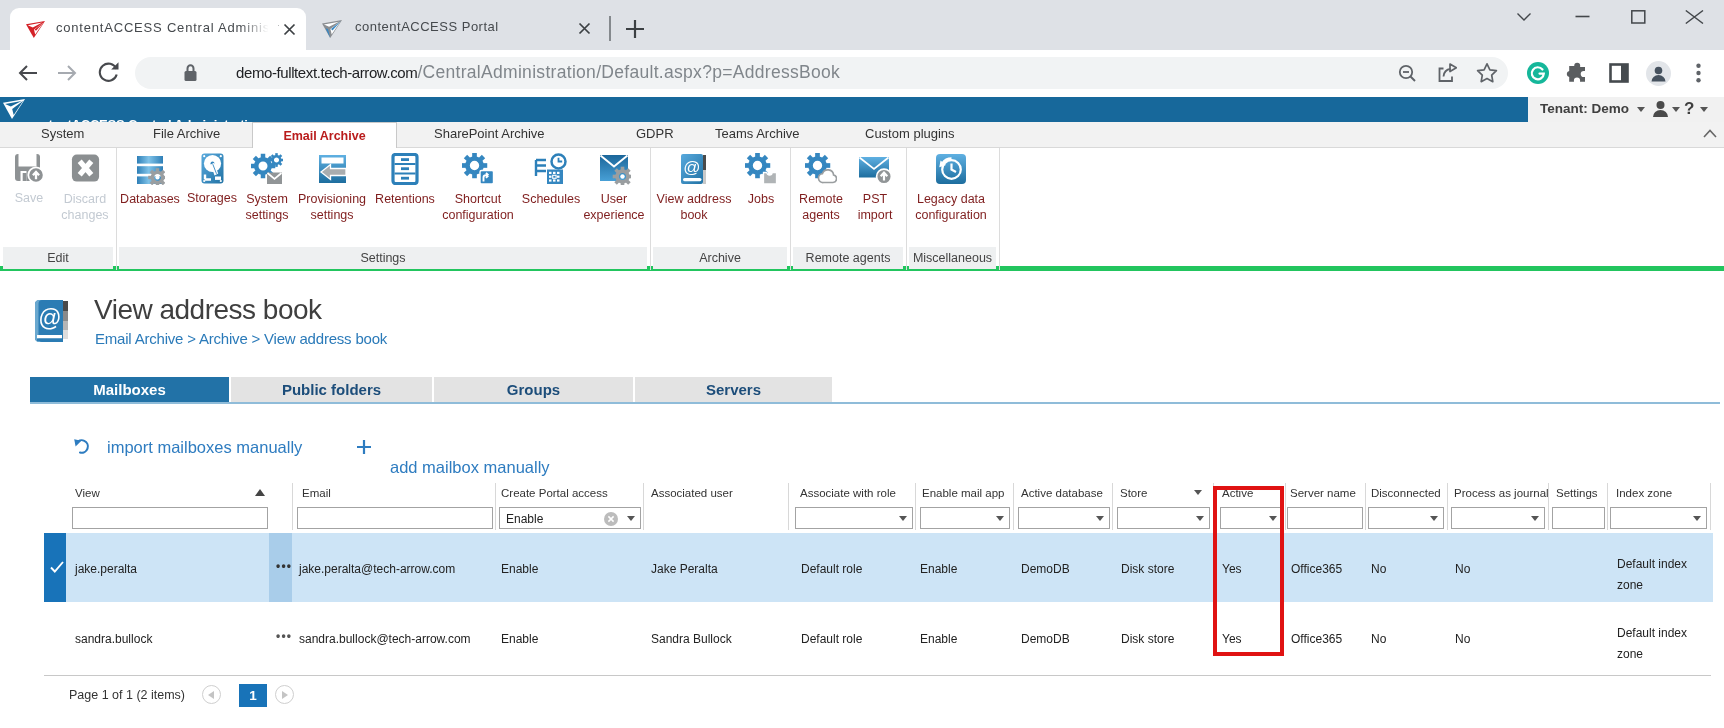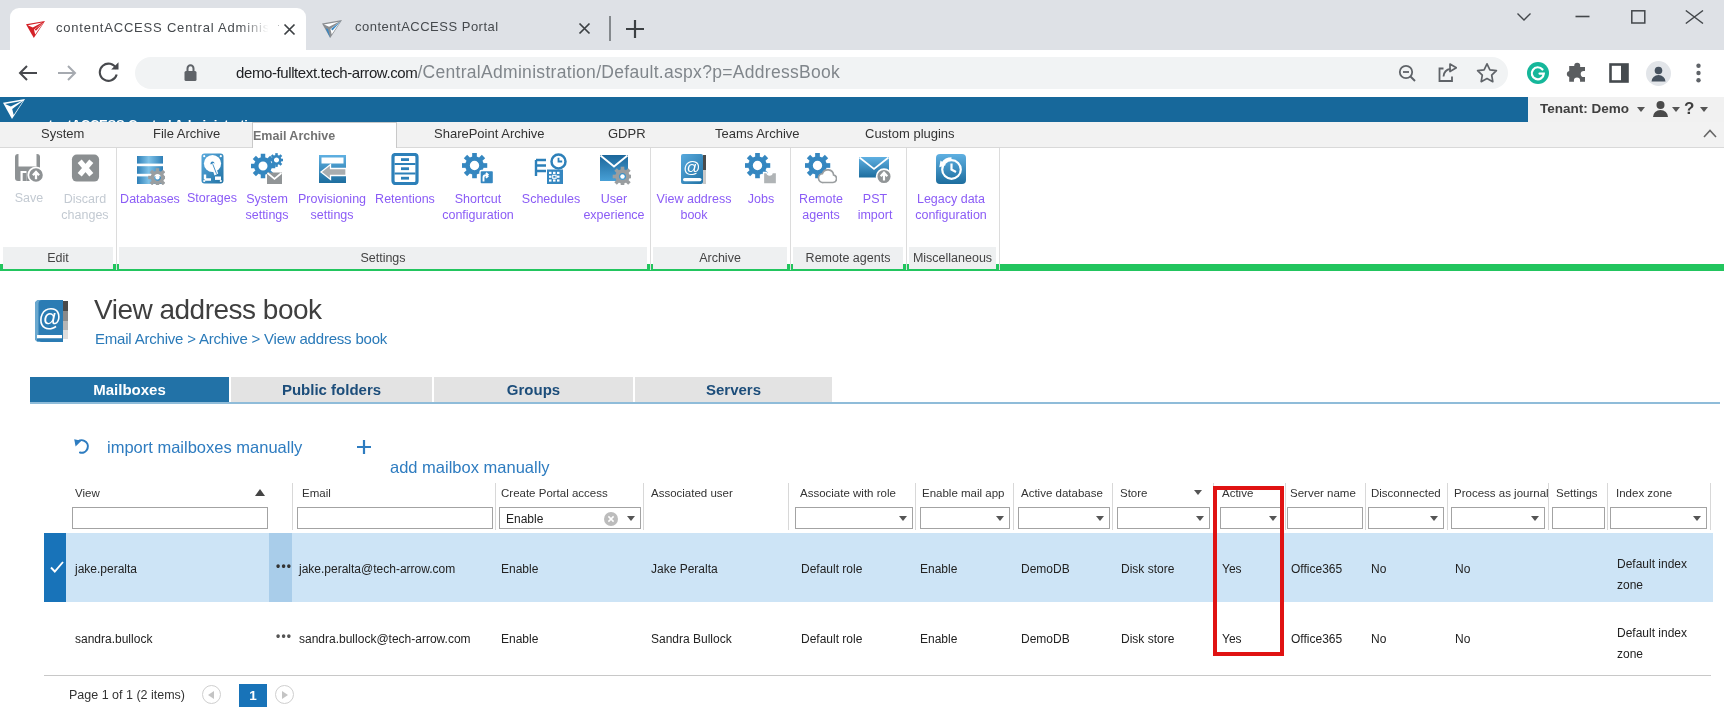--- a/index.html
+++ b/index.html
@@ -18,28 +18,28 @@
   #urltext{left:236px;top:62px;font-size:15px;color:#202124;letter-spacing:-0.4px;}
   #urltext .path{color:#80868b;font-size:17.5px;letter-spacing:0.3px;}
   
   #appbar{left:0;top:97px;width:1528px;height:25px;background:#17689b;}
   #appbar .t{position:absolute;left:26px;top:20px;color:#fff;font-weight:bold;font-size:13px;letter-spacing:-0.2px;}
   #appright{left:1528px;top:97px;width:196px;height:25px;background:#f1f1f1;}
   
   #menurow{left:0;top:122px;width:1724px;height:26px;background:#f2f2f2;border-bottom:1px solid #d9d9d9;box-sizing:border-box;}
   .mitem{position:absolute;top:4px;font-size:13px;color:#333;}
   #activemenu{left:252px;top:122px;width:145px;height:27px;background:#fff;border:1px solid #c9c9c9;border-bottom:none;box-sizing:border-box;}
-  #activemenu span{position:absolute;width:100%;top:6px;font-size:12.5px;font-weight:bold;color:#737373;}
-  
-  #ribbon{left:0;top:148px;width:1724px;height:123px;background:#fff;border-bottom:7px solid #22c55e;box-sizing:border-box;}
+  #activemenu span{position:absolute;width:100%;text-align:center;top:6px;font-size:12.5px;font-weight:bold;color:#b91c1c;}
+  
+  #ribbon{left:0;top:148px;width:1724px;height:123px;background:#fff;border-bottom:5px solid #22c55e;box-sizing:border-box;}
   .vsep{position:absolute;top:0;width:1px;height:122px;background:#dcdcdc;}
   .glabel{position:absolute;top:99px;height:22px;background:#eef0f1;font-size:12.5px;color:#444;text-align:center;line-height:22px;}
   .rbtn{position:absolute;top:5px;text-align:center;}
   .rbtn .ic{display:block;margin:0 auto;}
-  .rbtn .l{display:block;font-size:12.5px;color:#8b5cf6;line-height:16px;margin-top:6px;white-space:nowrap;}
+  .rbtn .l{display:block;font-size:12.5px;color:#7f1d1d;line-height:16px;margin-top:6px;white-space:nowrap;}
   .rbtn.dis .l{color:#c3cad2;}
   
   #title{left:94px;top:294px;font-size:28px;color:#3f3f3f;letter-spacing:-0.5px;}
   #crumb{left:95px;top:330px;font-size:15px;color:#2a7ab9;letter-spacing:-0.2px;}
   .ptab{position:absolute;top:377px;height:25px;line-height:25px;text-align:center;font-size:15px;font-weight:bold;background:#e3e3e3;color:#1c4d7a;}
   #ptab1{left:30px;width:199px;background:#2272a7;color:#fff;}
   #tabline{left:30px;top:402px;width:1690px;height:2px;background:#8fbcd9;}
   .blink{position:absolute;top:438px;font-size:16.5px;color:#2e7cc0;}
   
   .hl{position:absolute;top:487px;font-size:11.5px;color:#333;white-space:nowrap;}
@@ -169,21 +169,21 @@
     <path d="M1 17 a7.5 7 0 0 1 15 0 Z" fill="#4a4a4a"></path>
   </svg>
 <div class="abs car" style="left:1672px;top:107px;border-top-color:#555;"></div>
 <span class="abs" style="left:1684px;top:99px;font-size:17px;font-weight:bold;color:#3f3f3f;">?</span>
 <div class="abs car" style="left:1700px;top:107px;border-top-color:#555;"></div>
 
 <div class="abs" id="menurow"></div>
 <span class="abs mitem" style="left:41px;top:126px;">System</span>
 <span class="abs mitem" style="left:153px;top:126px;">File Archive</span>
 <span class="abs mitem" style="left:434px;top:126px;">SharePoint Archive</span>
-<span class="abs mitem" style="left:608px;top:126px;">GDPR</span>
+<span class="abs mitem" style="left:636px;top:126px;">GDPR</span>
 <span class="abs mitem" style="left:715px;top:126px;">Teams Archive</span>
 <span class="abs mitem" style="left:865px;top:126px;">Custom plugins</span>
 <div class="abs" id="activemenu">
     <span>Email Archive</span>
   </div>
 <svg class="abs" style="left:1703px;top:129px" width="14" height="9" viewBox="0 0 14 9">
     <path d="M1 8 L7 1.5 L13 8" stroke="#666" stroke-width="1.6" fill="none"></path>
   </svg>
 
 <div class="abs" id="ribbon">

